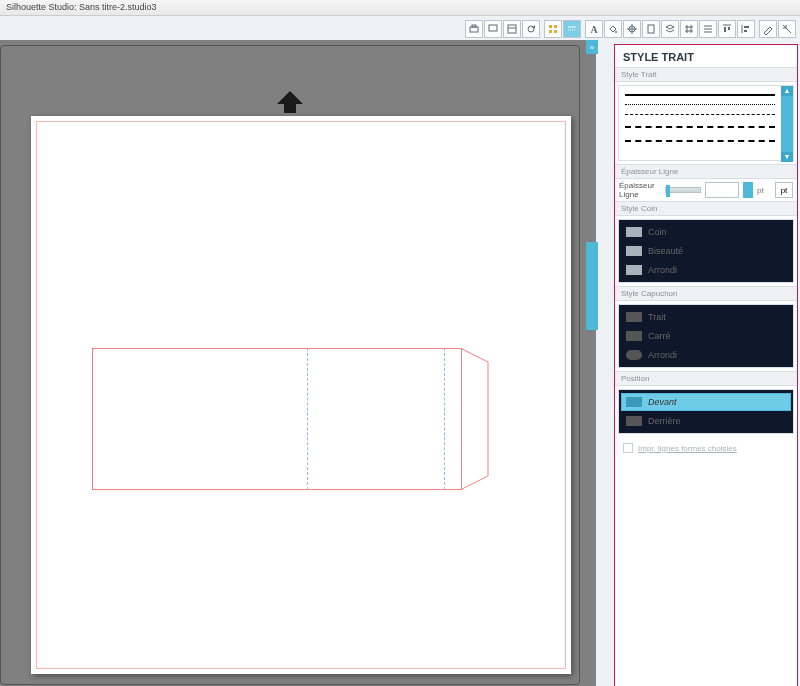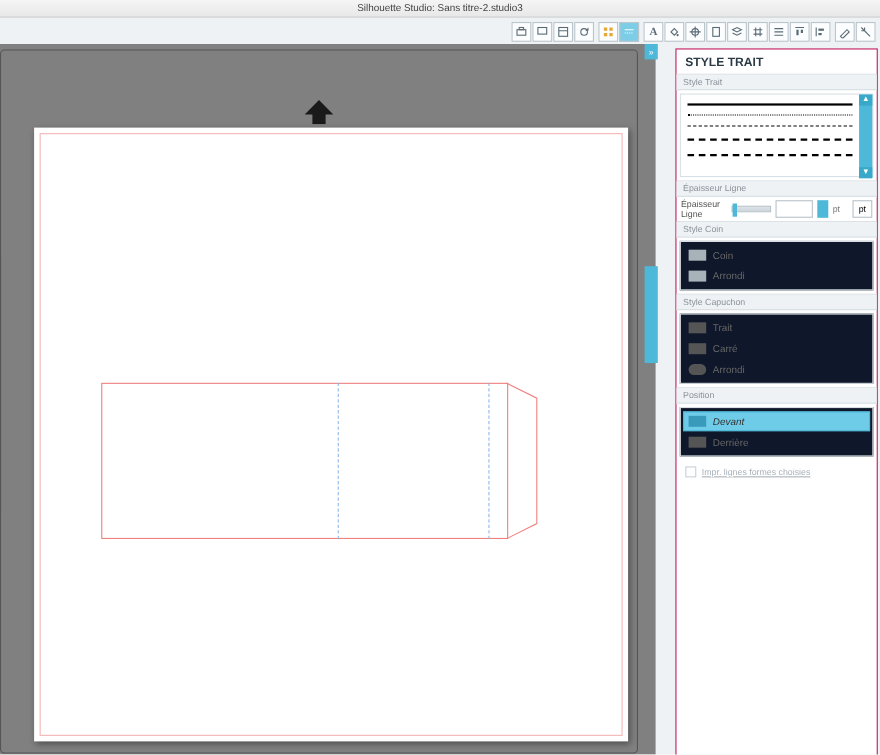--- a/index.html
+++ b/index.html
@@ -1,18 +1,18 @@
 <!DOCTYPE html>
 <html><head>
 <meta charset="utf-8">
 <style>
 * { box-sizing: border-box; margin: 0; padding: 0; font-family: Arial, sans-serif; }
 body { width: 800px; height: 686px; background: #eef2f5; overflow: hidden; position: relative; }
 
-.titlebar { height: 16px; background: linear-gradient(#f5f5f5,#e8e8e8); border-bottom: 1px solid #ccc; font-size: 9px; color: #444; padding: 2px 6px; text-align: center; }
+.titlebar { height: 16px; background: linear-gradient(#f5f5f5,#e8e8e8); border-bottom: 1px solid #ccc; font-size: 9px; color: #444; padding: 2px 6px; }
 
 .toolbar { position: absolute; top: 18px; right: 2px; display: flex; gap: 0; padding: 2px; }
 .tbtn { width: 18px; height: 18px; border: 1px solid #bbc5cc; background: #fcfdfe; margin-left: 1px; display:flex; align-items:center; justify-content:center; font-size:10px; color:#5a6b75; cursor:pointer; }
 .tbtn.sel { background:#7dcde7; }
 .tbtn svg { width:12px; height:12px; }
 
 .main { position:absolute; top:40px; left:0; width:596px; height:646px; background:#808080; overflow:hidden; }
 .mat { position:absolute; top:5px; left:0; width:580px; height:640px; background:#808080; border:1px solid #555; border-radius:4px; }
 .arrow { position:absolute; top:45px; left:50%; transform:translateX(-50%); }
 .page { position:absolute; top:70px; left:30px; width:540px; height:558px; background:#fff; box-shadow:2px 2px 6px rgba(0,0,0,0.4); }
@@ -228,20 +228,24 @@
 
   <div class="section">
     <div class="section-hdr">Style Coin</div>
     <div class="section-body opt-list">
       <div class="opt">
           <div class="sw lt"></div>
           <span>Coin</span>
         </div>
       <div class="opt">
           <div class="sw lt"></div>
+          <span>Biseauté</span>
+        </div>
+      <div class="opt">
+          <div class="sw lt"></div>
           <span>Arrondi</span>
         </div>
     </div>
   </div>
 
   <div class="section">
     <div class="section-hdr">Style Capuchon</div>
     <div class="section-body opt-list">
       <div class="opt">
           <div class="sw"></div>

